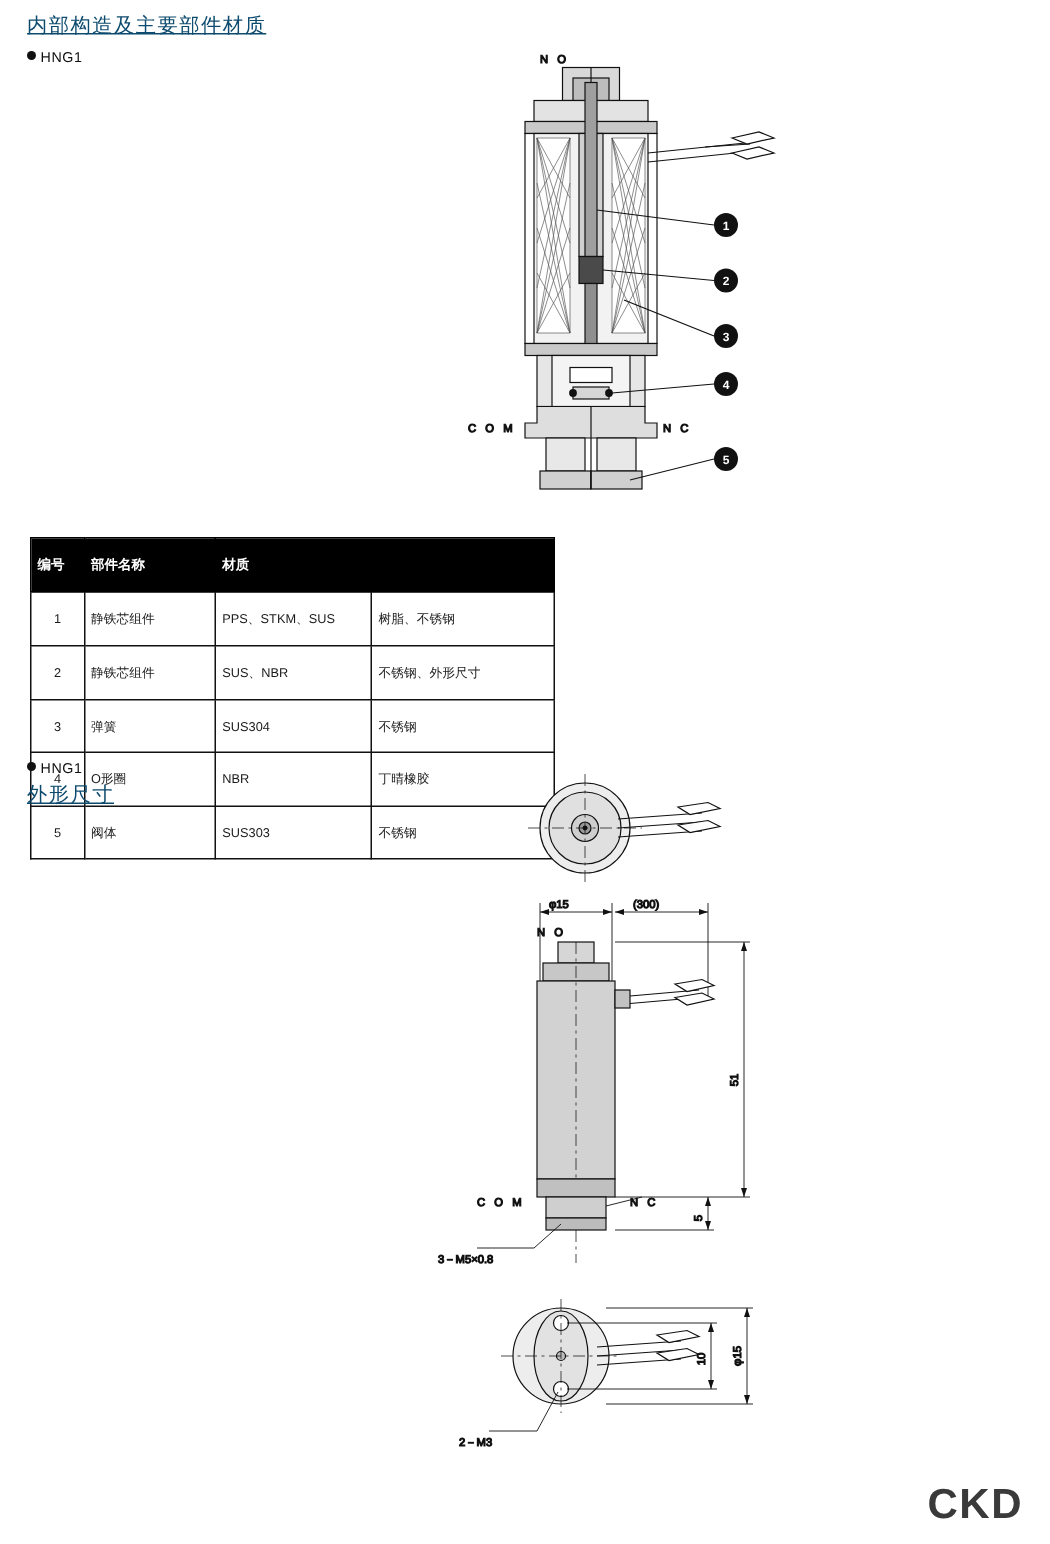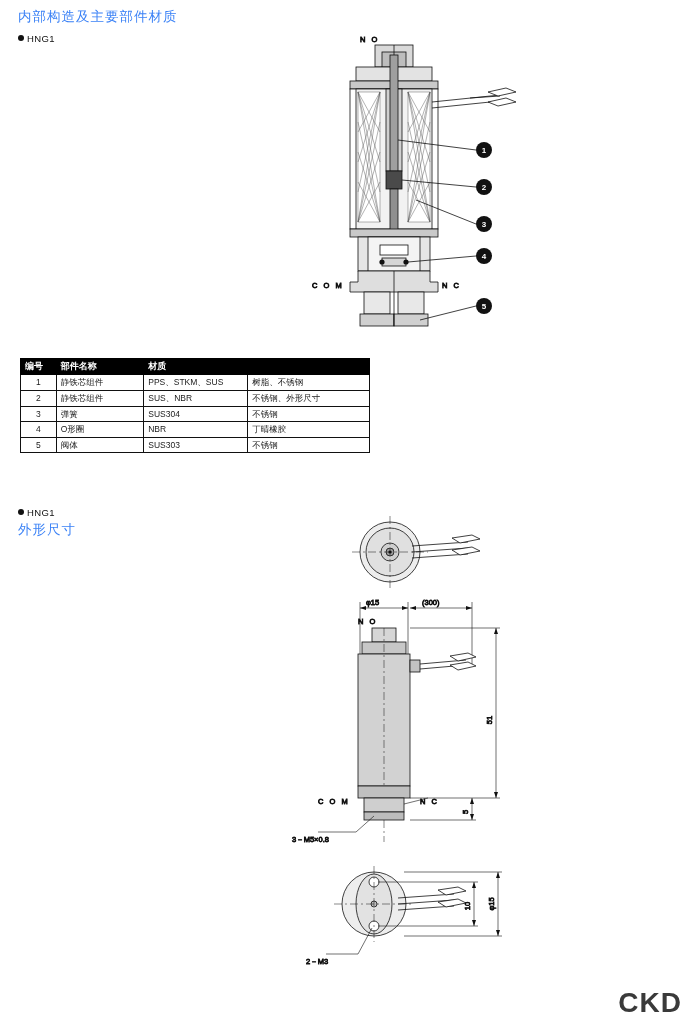--- a/index.html
+++ b/index.html
@@ -19,21 +19,22 @@
     position: relative;
     width: 700px;
     height: 1029px;
   }
 
   
   .section-title {
     position: absolute;
     font-size: 13.5px;
     letter-spacing: 1px;
-    color: #3b82f6;
+    color: #0c4a6e;
+    text-decoration: underline;
   }
   .bullet-label {
     position: absolute;
     font-size: 9.5px;
     color: #111;
     letter-spacing: 0.4px;
   }
   .bullet-label .dot {
     display: inline-block;
     width: 6px;
@@ -48,21 +49,21 @@
   .mat-table {
     position: absolute;
     left: 20px;
     top: 358px;
     width: 350px;
     border-collapse: collapse;
     font-size: 8.5px;
   }
   .mat-table th, .mat-table td {
     border: 1px solid #111;
-    padding: 2px 4px;
+    padding: 12px 4px;
     text-align: left;
     line-height: 1.25;
   }
   .mat-table thead th {
     background: #000;
     color: #fff;
     font-weight: bold;
     border: 1px solid #000;
     font-size: 9px;
   }

